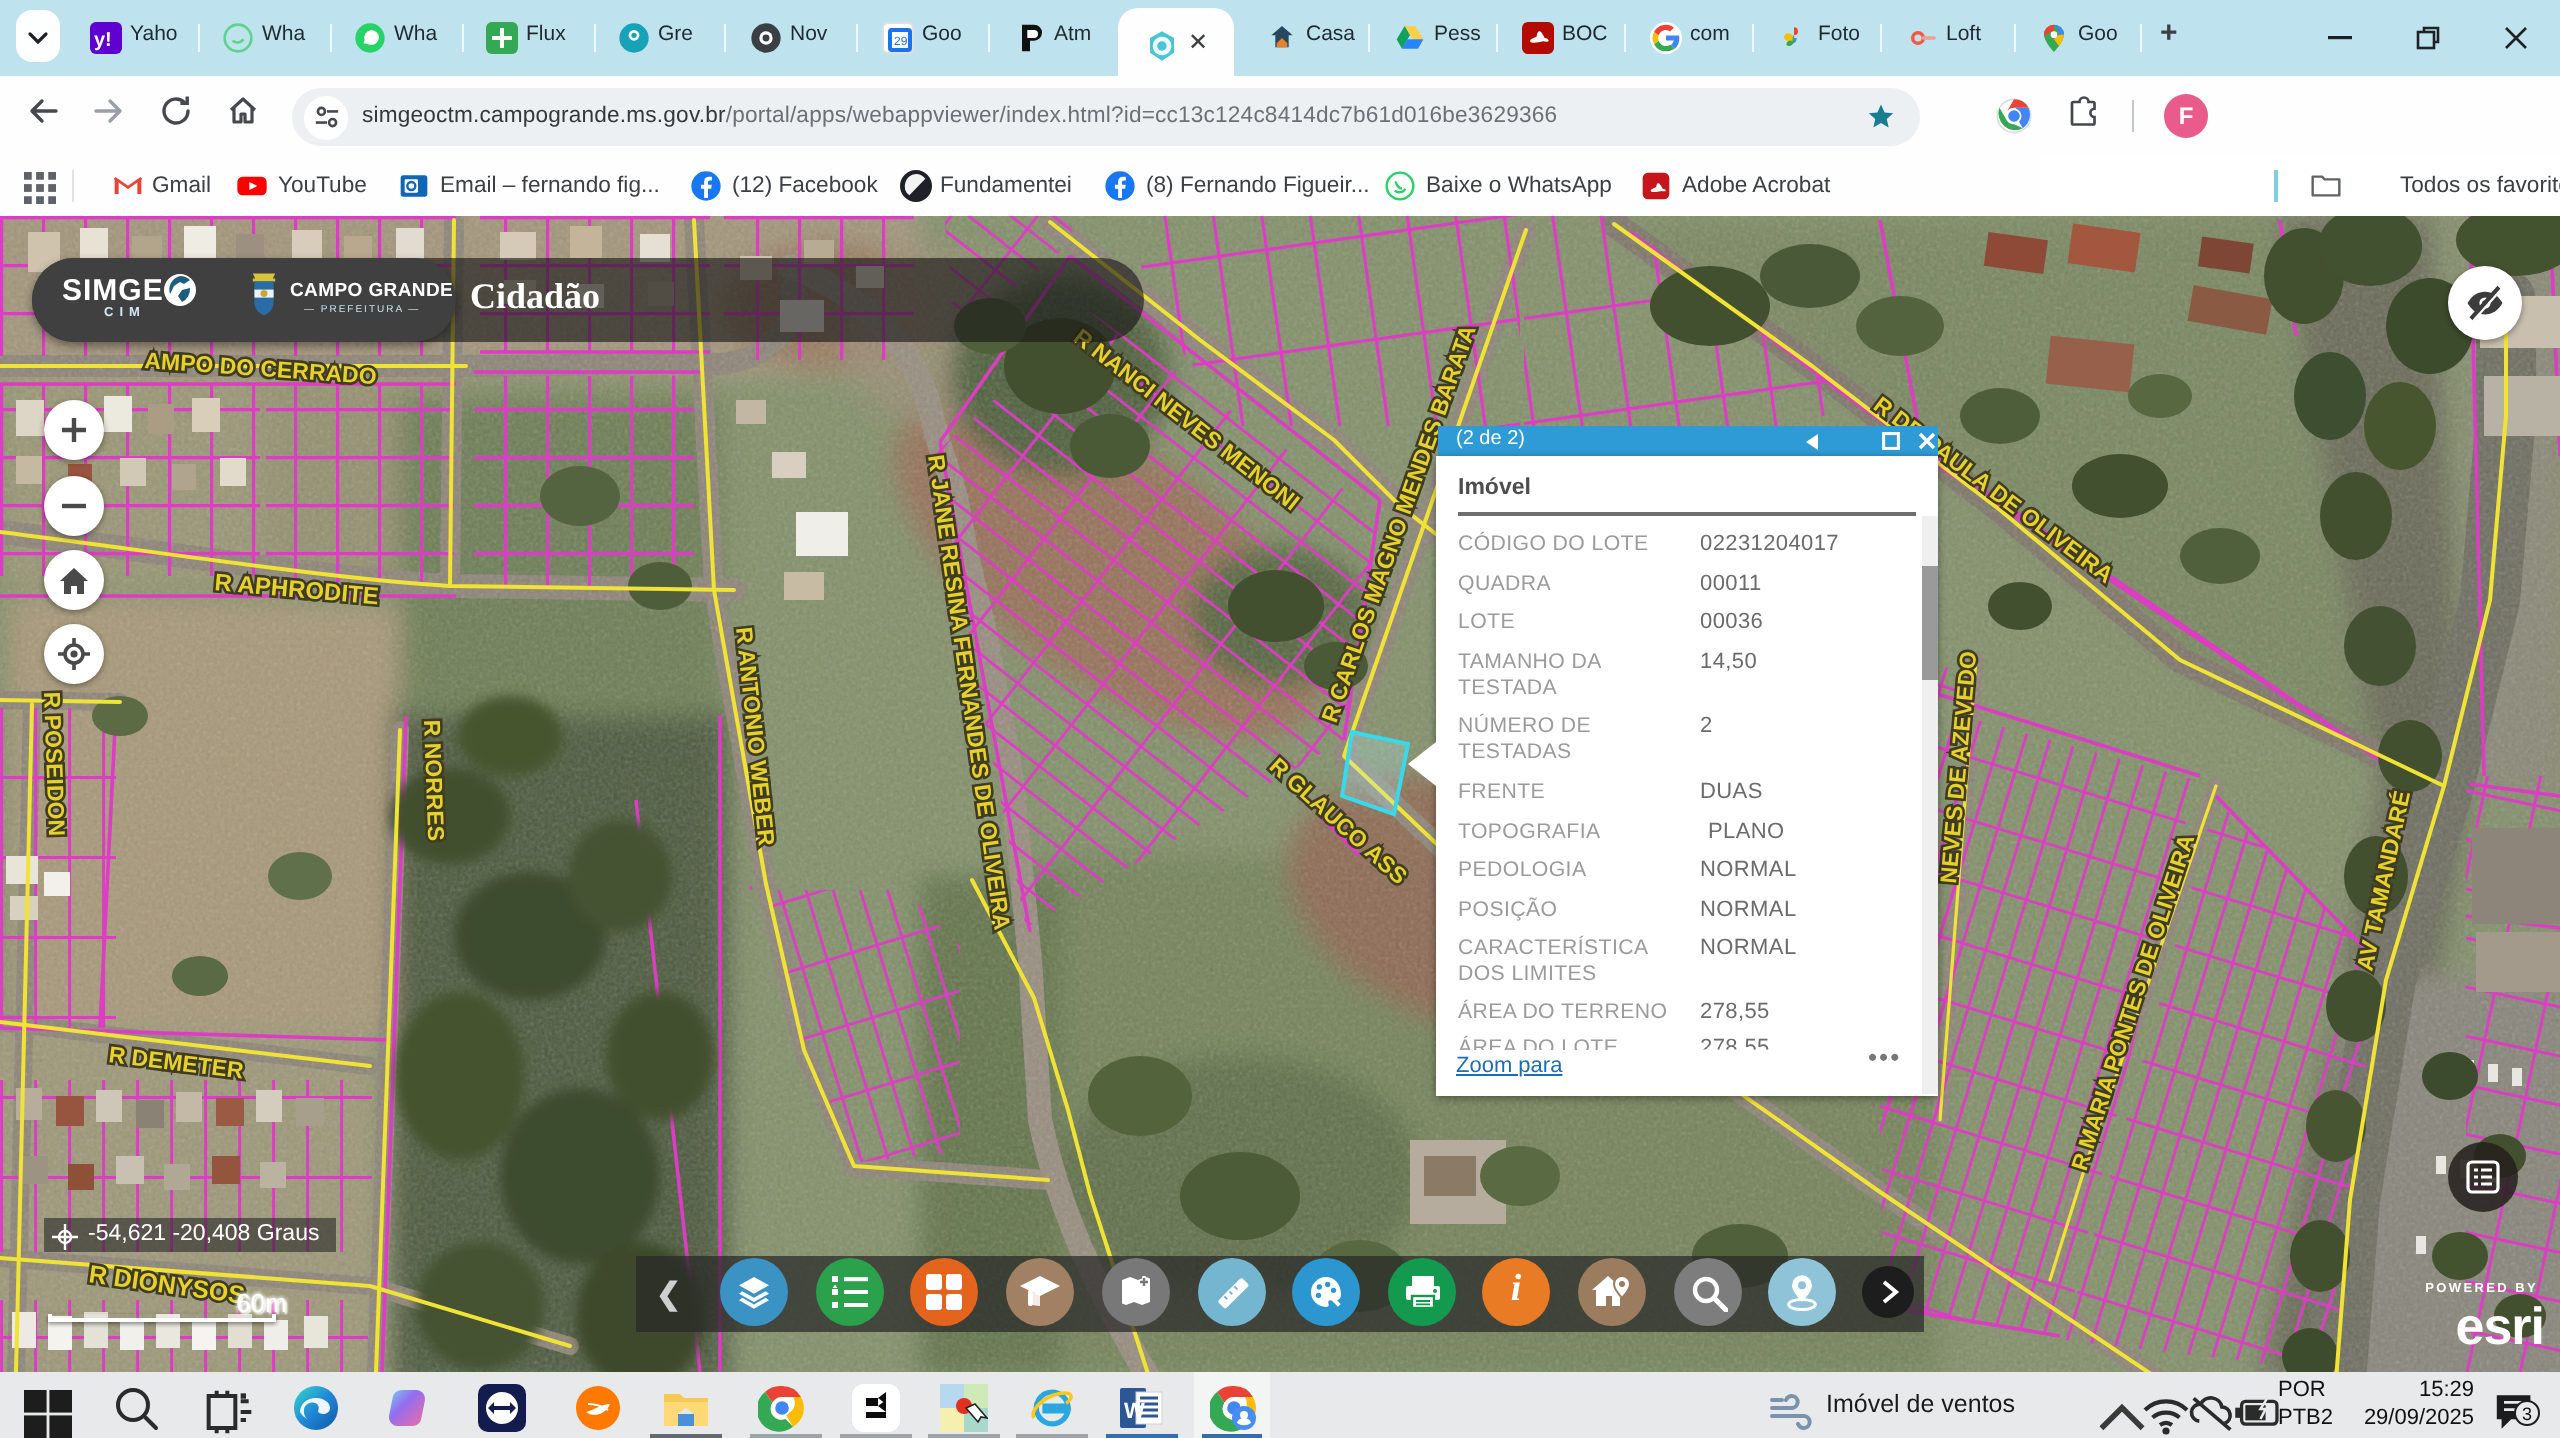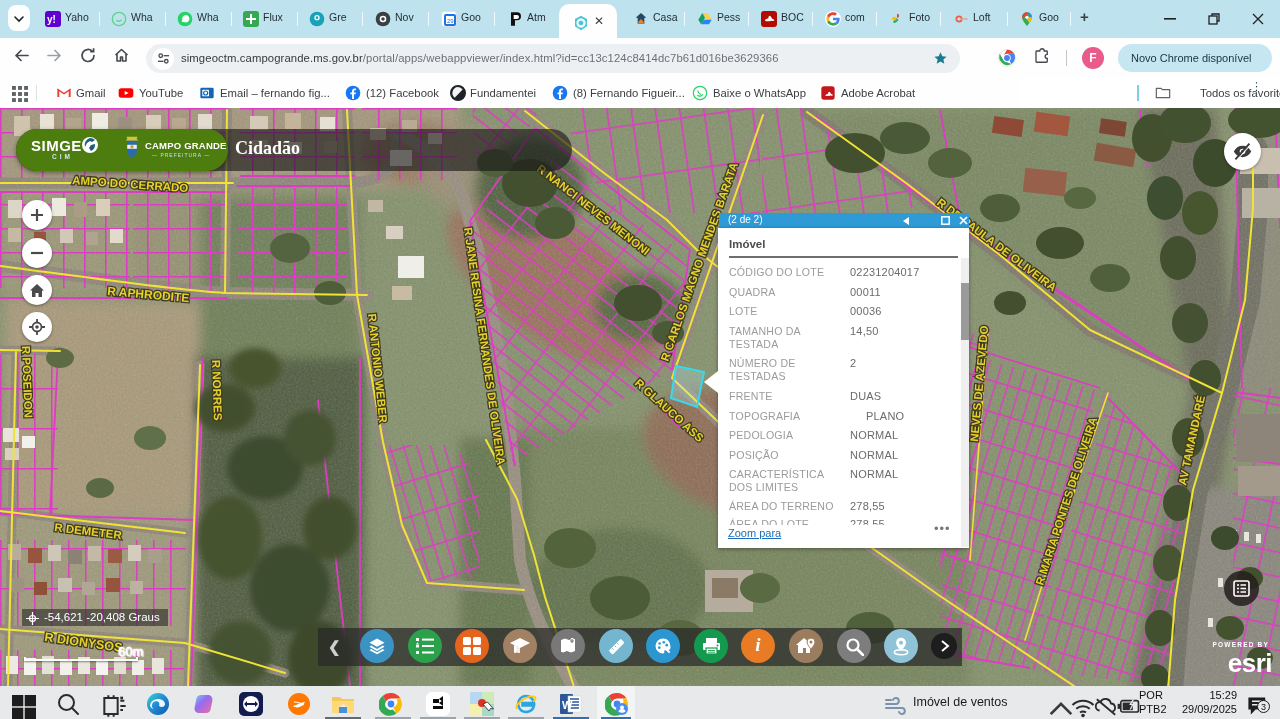--- a/index.html
+++ b/index.html
@@ -21,21 +21,21 @@
 #urlpill .tune{position:absolute;left:6px;top:3.5px;width:22px;height:22px;background:#fff;border-radius:50%}
 #urltext{position:absolute;left:35px;top:7.5px;font-size:11.3px;color:#35383b;letter-spacing:.1px}
 
 #bookmarks{position:absolute;left:0;top:78px;width:1020px;height:30px;background:#fefefe;font-size:11.3px;color:#3c4043}
 .bm{position:absolute;top:8.5px;white-space:nowrap}
 .bmic{position:absolute;top:7px;width:16px;height:16px}
 
 #page{position:absolute;left:0;top:108px;width:1280px;height:578px;overflow:hidden;background:#7d8a66}
 
 #maphdr{position:absolute;left:16px;top:21px;width:556px;height:42px;background:rgba(22,22,22,.62);border-radius:21px}
-#simgeopill{position:absolute;left:0;top:0;width:212px;height:42px;background:#4d7c0f;border-radius:21px;box-shadow:0 2px 5px rgba(0,0,0,.4)}
+#simgeopill{position:absolute;left:0;top:0;width:212px;height:42px;background:#404040;border-radius:21px;box-shadow:0 2px 5px rgba(0,0,0,.4)}
 #cidadao{position:absolute;left:60px;top:9px;font-family:"Liberation Serif",serif;font-weight:bold;font-size:18px;color:#fff}
 #searchbox{position:absolute;left:309px;top:2px;width:247px;height:32px;background:#fff;border-radius:16px}
 
 .circbtn{position:absolute;width:30px;height:30px;border-radius:50%;background:#fff;box-shadow:0 1px 3px rgba(0,0,0,.4)}
 
 #popup{position:absolute;left:718px;top:105px;width:251px;height:335px}
 #ptitle{position:absolute;left:1px;top:0;width:250px;height:15px;background:#2e9bd6;color:#fff;font-size:10px}
 #pbody{position:absolute;left:0;top:15px;width:251px;height:320px;background:#fff;box-shadow:0 1px 4px rgba(0,0,0,.4)}
 .prow{position:absolute;font-size:10.6px;color:#9b9b9b;line-height:12.6px;letter-spacing:.2px}
 .pval{position:absolute;font-size:11px;color:#6b6b6b;letter-spacing:.2px}
@@ -207,21 +207,20 @@
         <path d="M20.7 7a10 10 0 0 1-3.4 12.3l-4.4-7.7a5 5 0 0 0 0-4.6z" fill="#4285f4"></path>
         <path d="M17.3 19.3A10 10 0 0 1 3.3 7l4.4 7.7a5 5 0 0 0 4.3 2.3z" fill="#34a853"></path>
         <circle cx="12" cy="12" r="4.5" fill="#fff"></circle>
         <circle cx="12" cy="12" r="3.5" fill="#4285f4"></circle>
       </svg>
     <svg class="navic" style="left:1033px;top:10px" width="18" height="18" viewBox="0 0 24 24">
         <path d="M9 4a2.5 2.5 0 0 1 6 0h3a1 1 0 0 1 1 1v3.5a2.75 2.75 0 0 0 0 5.5V18a1 1 0 0 1-1 1H5a1 1 0 0 1-1-1V5a1 1 0 0 1 1-1z" fill="none" stroke="#45494d" stroke-width="1.8"></path>
       </svg>
     <div style="position:absolute;left:1066px;top:12px;width:1px;height:16px;background:#c3c7ca"></div>
     <div style="position:absolute;left:1082px;top:9px;width:22px;height:22px;border-radius:50%;background:#e85b8a;color:#fff;font-size:12px;font-weight:bold;text-align:center;line-height:22px">F</div>
-    <div style="position:absolute;left:1118px;top:6px;width:154px;height:28px;background:#c6e7f2;border-radius:14px;color:#19353d;font-size:11px;line-height:28px;padding-left:13px;white-space:nowrap">Novo Chrome disponível<span style="float:right;margin-right:10px;font-size:11px;letter-spacing:0;color:#19353d">⋮</span></div>
   </div>
   <div id="bookmarks">
     <svg class="bmic" style="left:12px;top:8px" width="14" height="14" viewBox="0 0 14 14">
         <g fill="#5f6368">
           <rect x="0" y="0" width="3.4" height="3.4"></rect>
           <rect x="5.3" y="0" width="3.4" height="3.4"></rect>
           <rect x="10.6" y="0" width="3.4" height="3.4"></rect>
           <rect x="0" y="5.3" width="3.4" height="3.4"></rect>
           <rect x="5.3" y="5.3" width="3.4" height="3.4"></rect>
           <rect x="10.6" y="5.3" width="3.4" height="3.4"></rect>
@@ -656,21 +655,21 @@
           <div class="pval" style="left:132px;top:57.5px">00011</div>
         <div class="prow" style="left:11px;top:77px">LOTE</div>
           <div class="pval" style="left:132px;top:77px">00036</div>
         <div class="prow" style="left:11px;top:97px">TAMANHO DA<br>TESTADA</div>
           <div class="pval" style="left:132px;top:97px">14,50</div>
         <div class="prow" style="left:11px;top:129px">NÚMERO DE<br>TESTADAS</div>
           <div class="pval" style="left:132px;top:129px">2</div>
         <div class="prow" style="left:11px;top:162px">FRENTE</div>
           <div class="pval" style="left:132px;top:162px">DUAS</div>
         <div class="prow" style="left:11px;top:181.5px">TOPOGRAFIA</div>
-          <div class="pval" style="left:148px;top:181.5px">PLANO</div>
+          <div class="pval" style="left:136px;top:181.5px">PLANO</div>
         <div class="prow" style="left:11px;top:201px">PEDOLOGIA</div>
           <div class="pval" style="left:132px;top:201px">NORMAL</div>
         <div class="prow" style="left:11px;top:220.5px">POSIÇÃO</div>
           <div class="pval" style="left:132px;top:220.5px">NORMAL</div>
         <div class="prow" style="left:11px;top:240px">CARACTERÍSTICA<br>DOS LIMITES</div>
           <div class="pval" style="left:132px;top:240px">NORMAL</div>
         <div class="prow" style="left:11px;top:272px">ÁREA DO TERRENO</div>
           <div class="pval" style="left:132px;top:272px">278,55</div>
         <div class="prow" style="left:11px;top:289.5px;clip-path:inset(0 0 40% 0)">ÁREA DO LOTE</div>
           <div class="pval" style="left:132px;top:289.5px;clip-path:inset(0 0 40% 0)">278,55</div>

